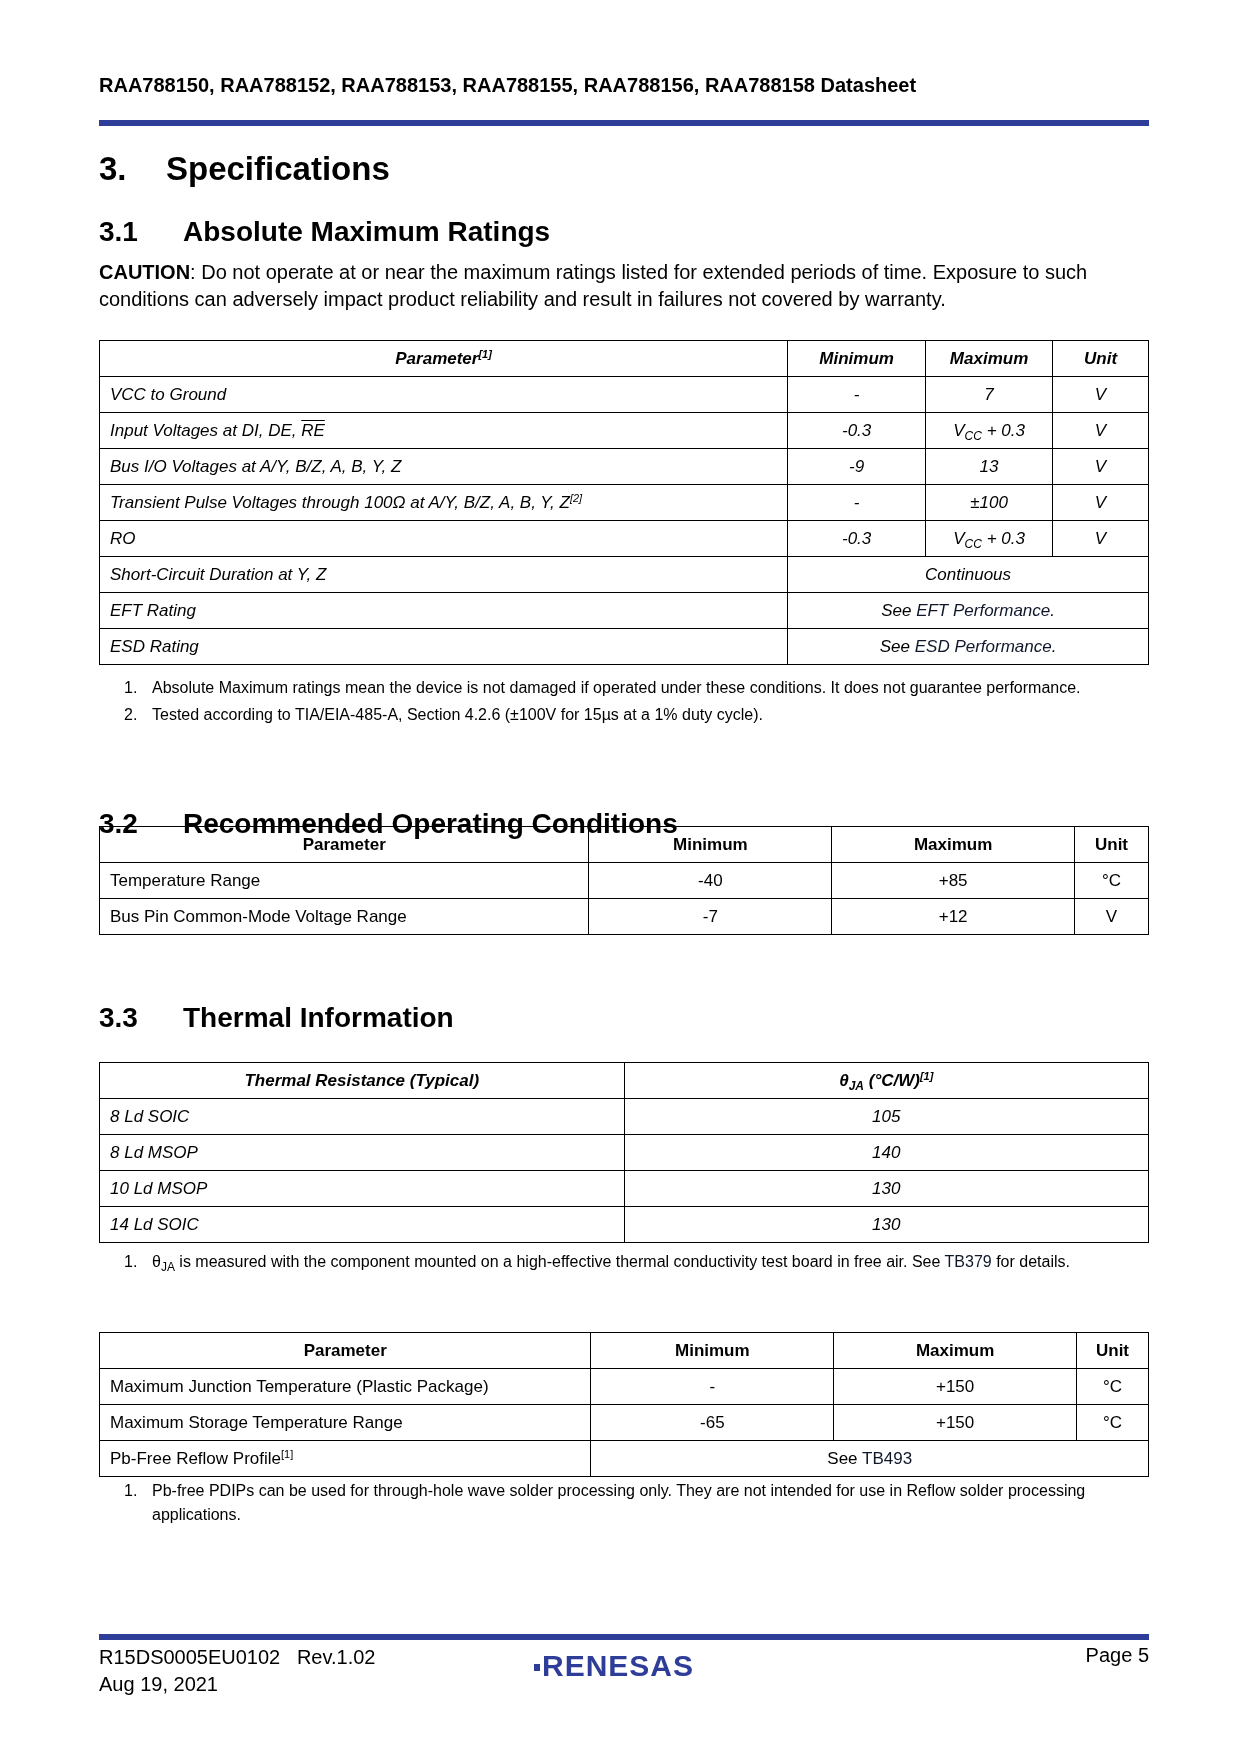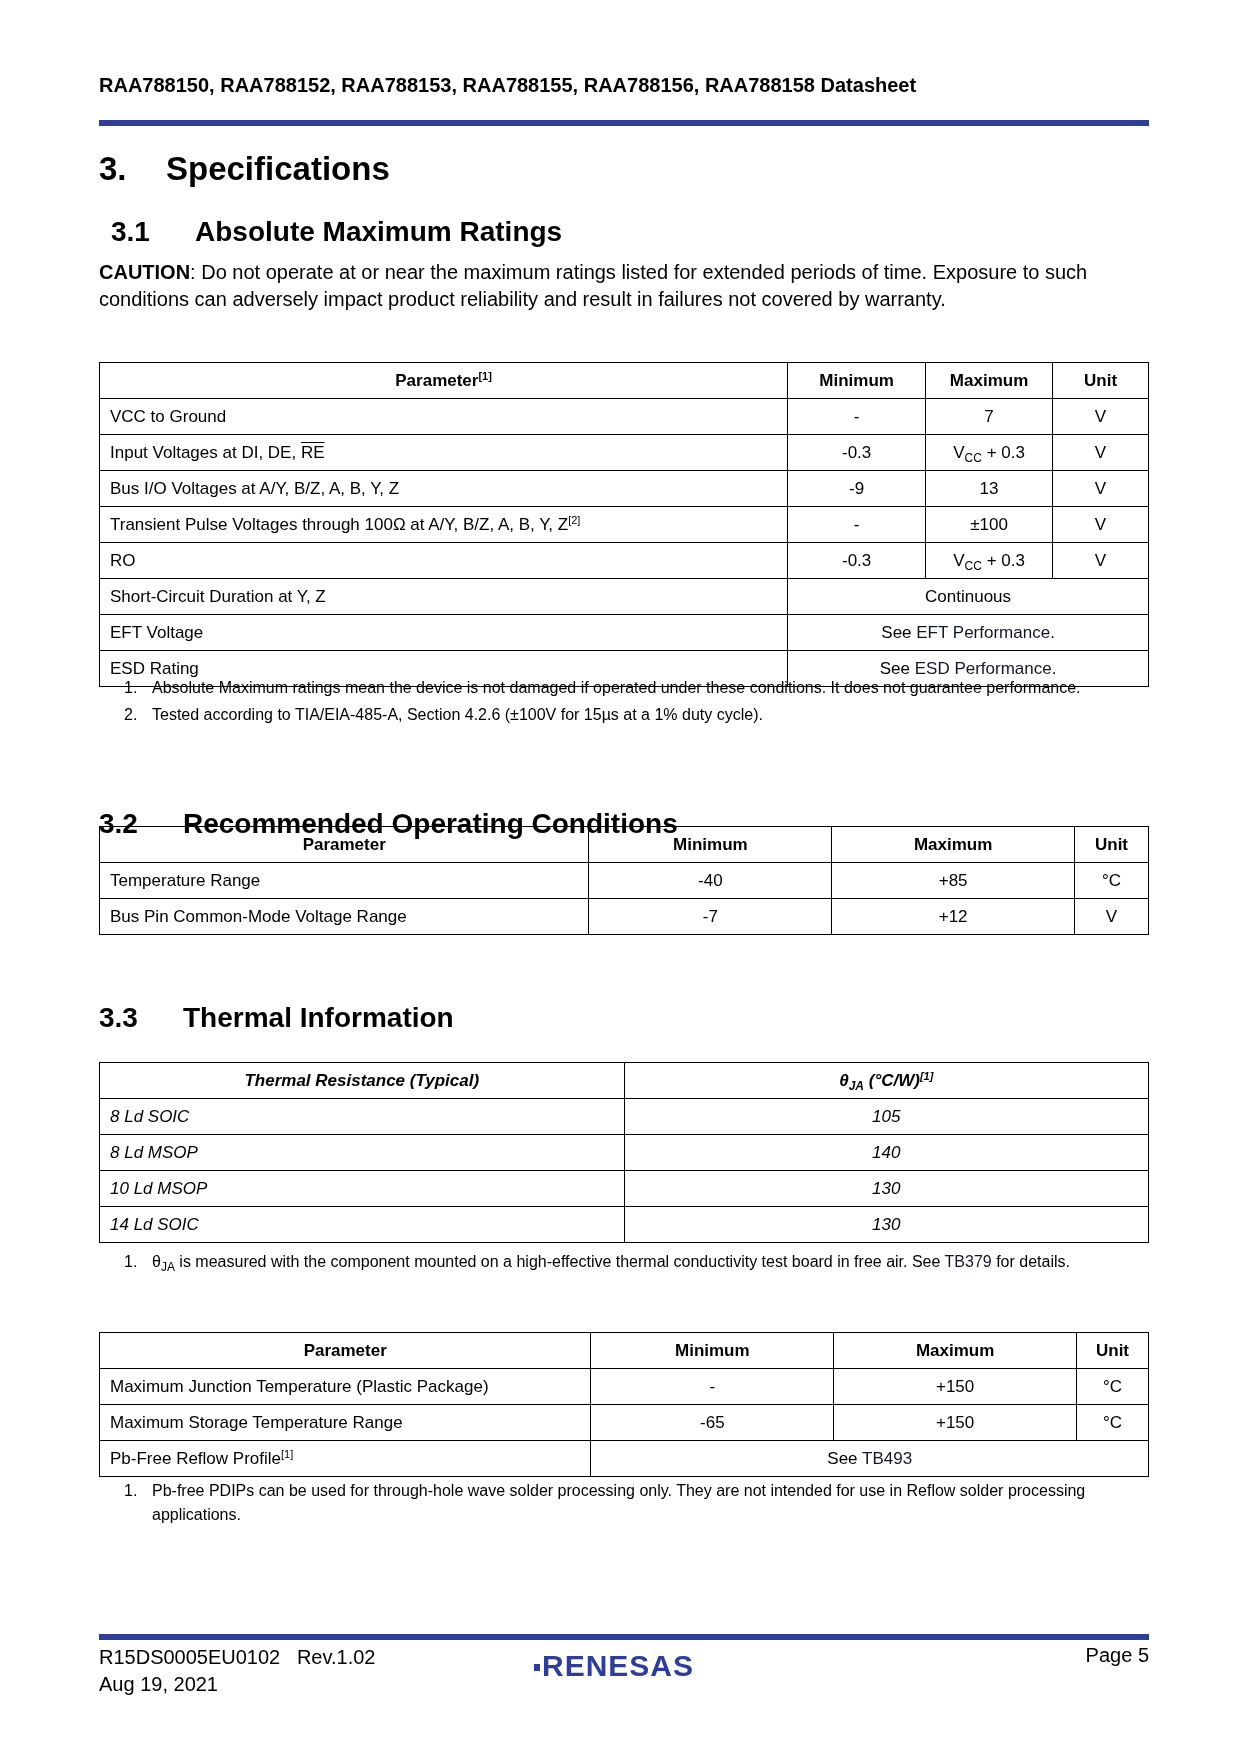--- a/index.html
+++ b/index.html
@@ -33,28 +33,28 @@
 <div class="page">
 
   <div class="doc-header">RAA788150, RAA788152, RAA788153, RAA788155, RAA788156, RAA788158 Datasheet</div>
   <div class="rule" style="top:120px;"></div>
 
   <div class="h1" style="top:150px;">
     <span class="num" style="width:67px;">3.</span><span>Specifications</span>
   </div>
 
   <div class="h2" style="top:216px;">
-    <span class="num" style="width:84px;margin-left:12px;">3.1</span><span>Absolute Maximum Ratings</span>
+    <span class="num" style="width:84px;">3.1</span><span>Absolute Maximum Ratings</span>
   </div>
 
   <div class="caution" style="top:259px;">
     <b>CAUTION</b><span>: Do not operate at or near the maximum ratings listed for extended periods of time. Exposure to such conditions can adversely impact product reliability and result in failures not covered by warranty.</span>
   </div>
 
-  <table style="top:362px;">
+  <table style="top:340px;font-style:italic;">
     <colgroup>
         <col style="width:689px">
         <col style="width:138px">
         <col style="width:127px">
         <col style="width:96px">
       </colgroup>
     <tbody>
         <tr>
       <th><span>Parameter</span><sup>[1]</sup></th>
       <th>Minimum</th>
@@ -89,21 +89,21 @@
       <td class="l">RO</td>
       <td class="c">-0.3</td>
       <td class="c"><span>V</span><sub>CC</sub><span> + 0.3</span></td>
       <td class="c">V</td>
     </tr>
     <tr>
       <td class="l">Short-Circuit Duration at Y, Z</td>
       <td class="c" colspan="3">Continuous</td>
     </tr>
     <tr>
-      <td class="l">EFT Voltage</td>
+      <td class="l">EFT Rating</td>
       <td class="c" colspan="3"><span>See </span><a class="link">EFT Performance</a><span>.</span></td>
     </tr>
     <tr>
       <td class="l">ESD Rating</td>
       <td class="c" colspan="3"><span>See </span><a class="link">ESD Performance</a><span>.</span></td>
     </tr>
   </tbody>
     </table>
 
   <div class="notes" style="top:674px;">

